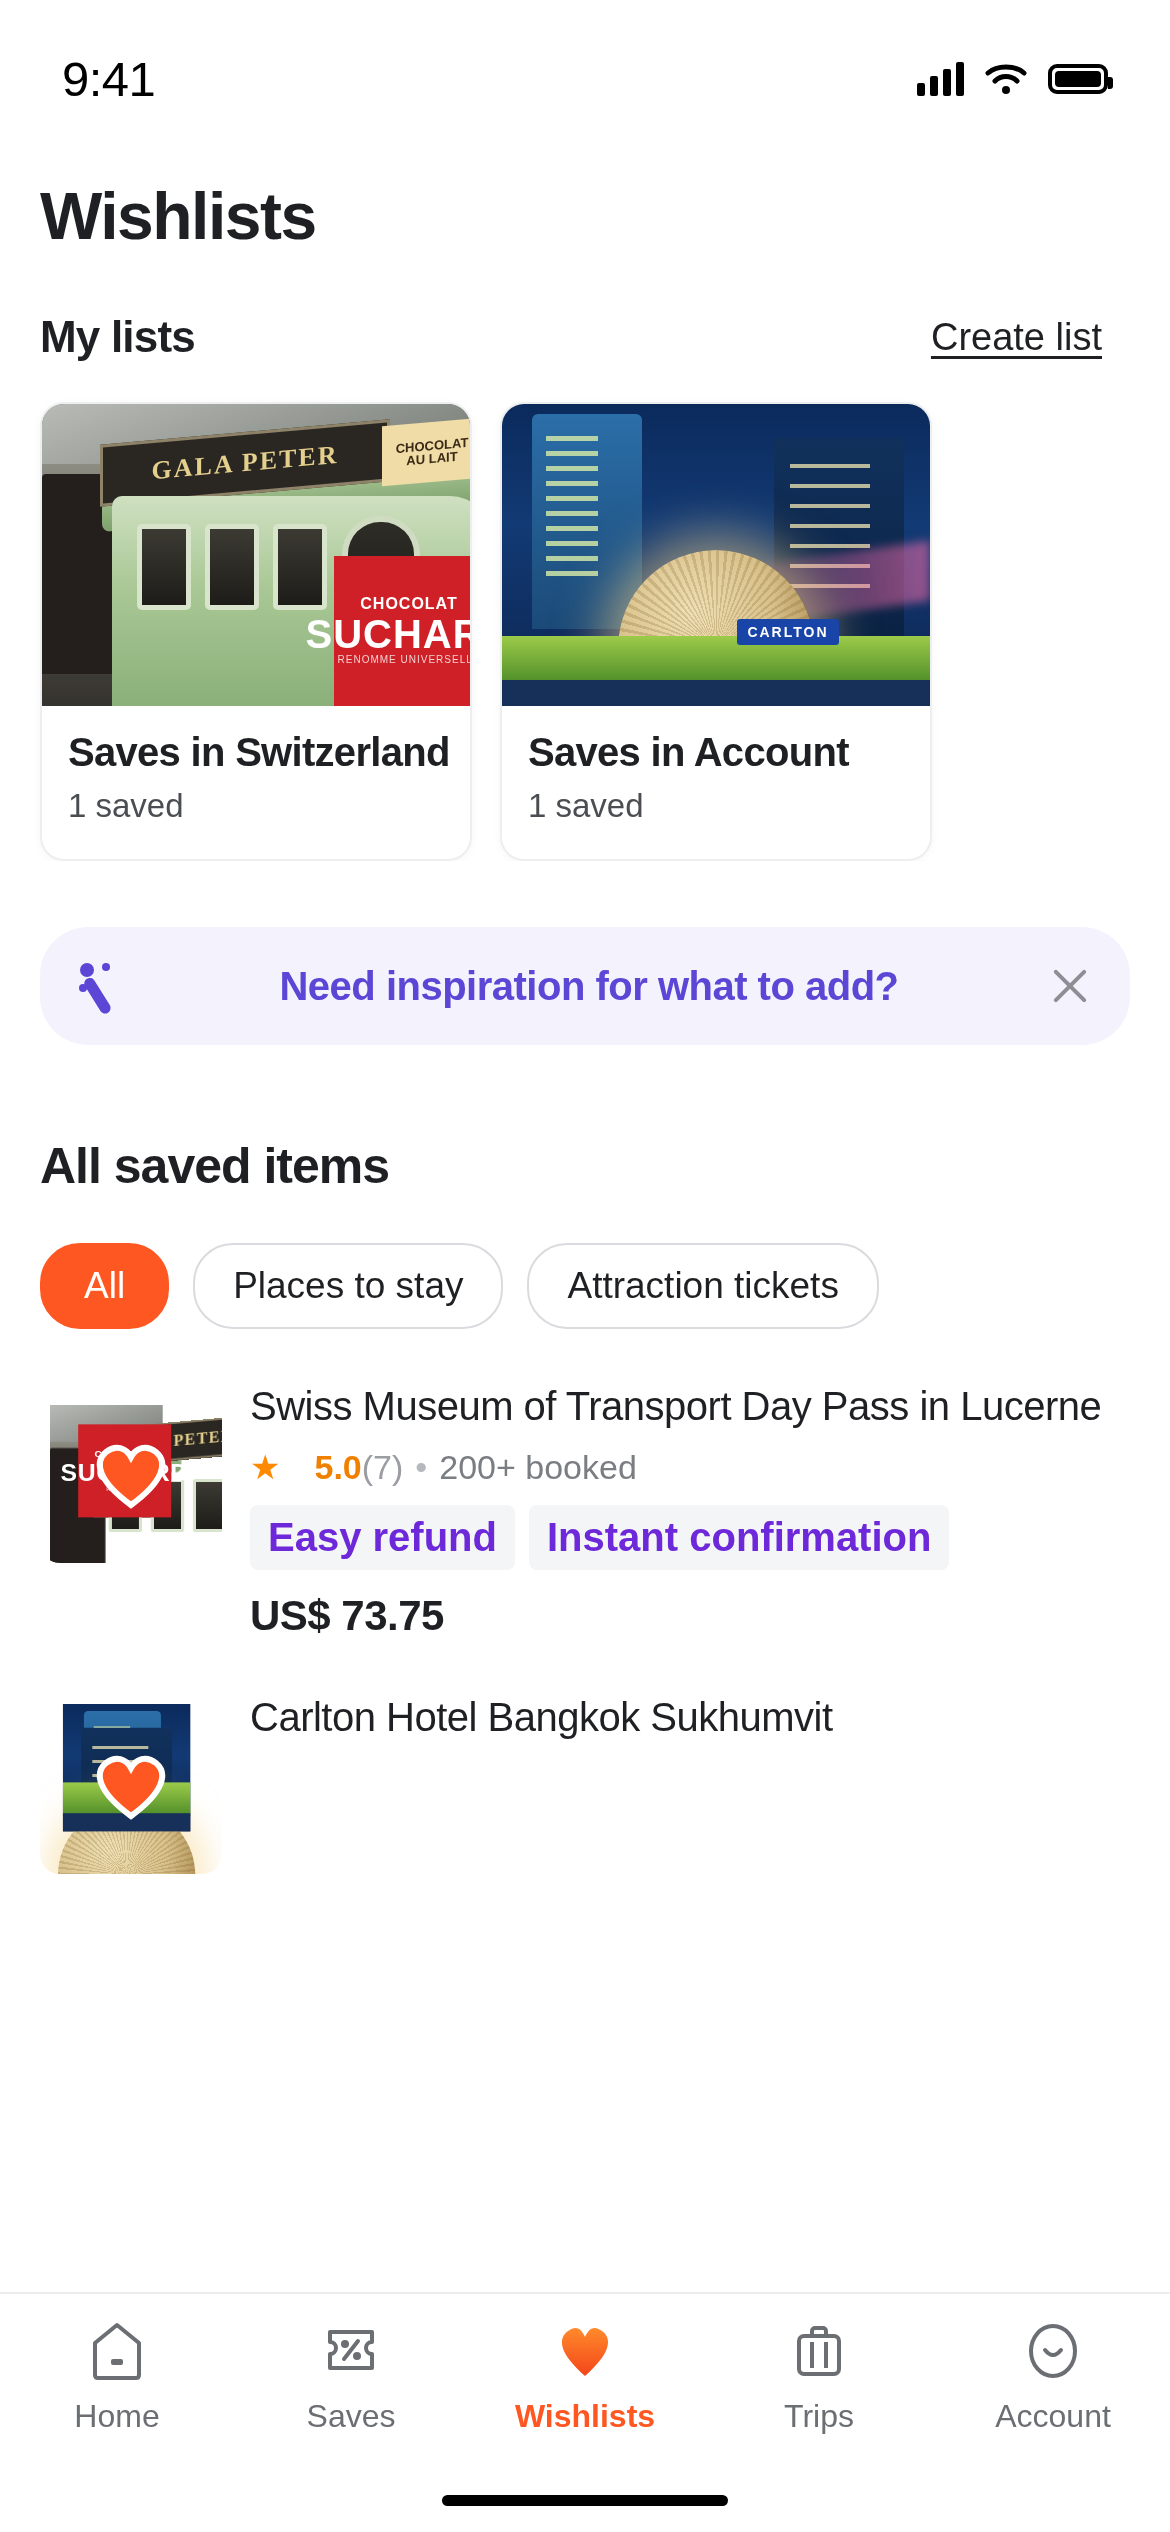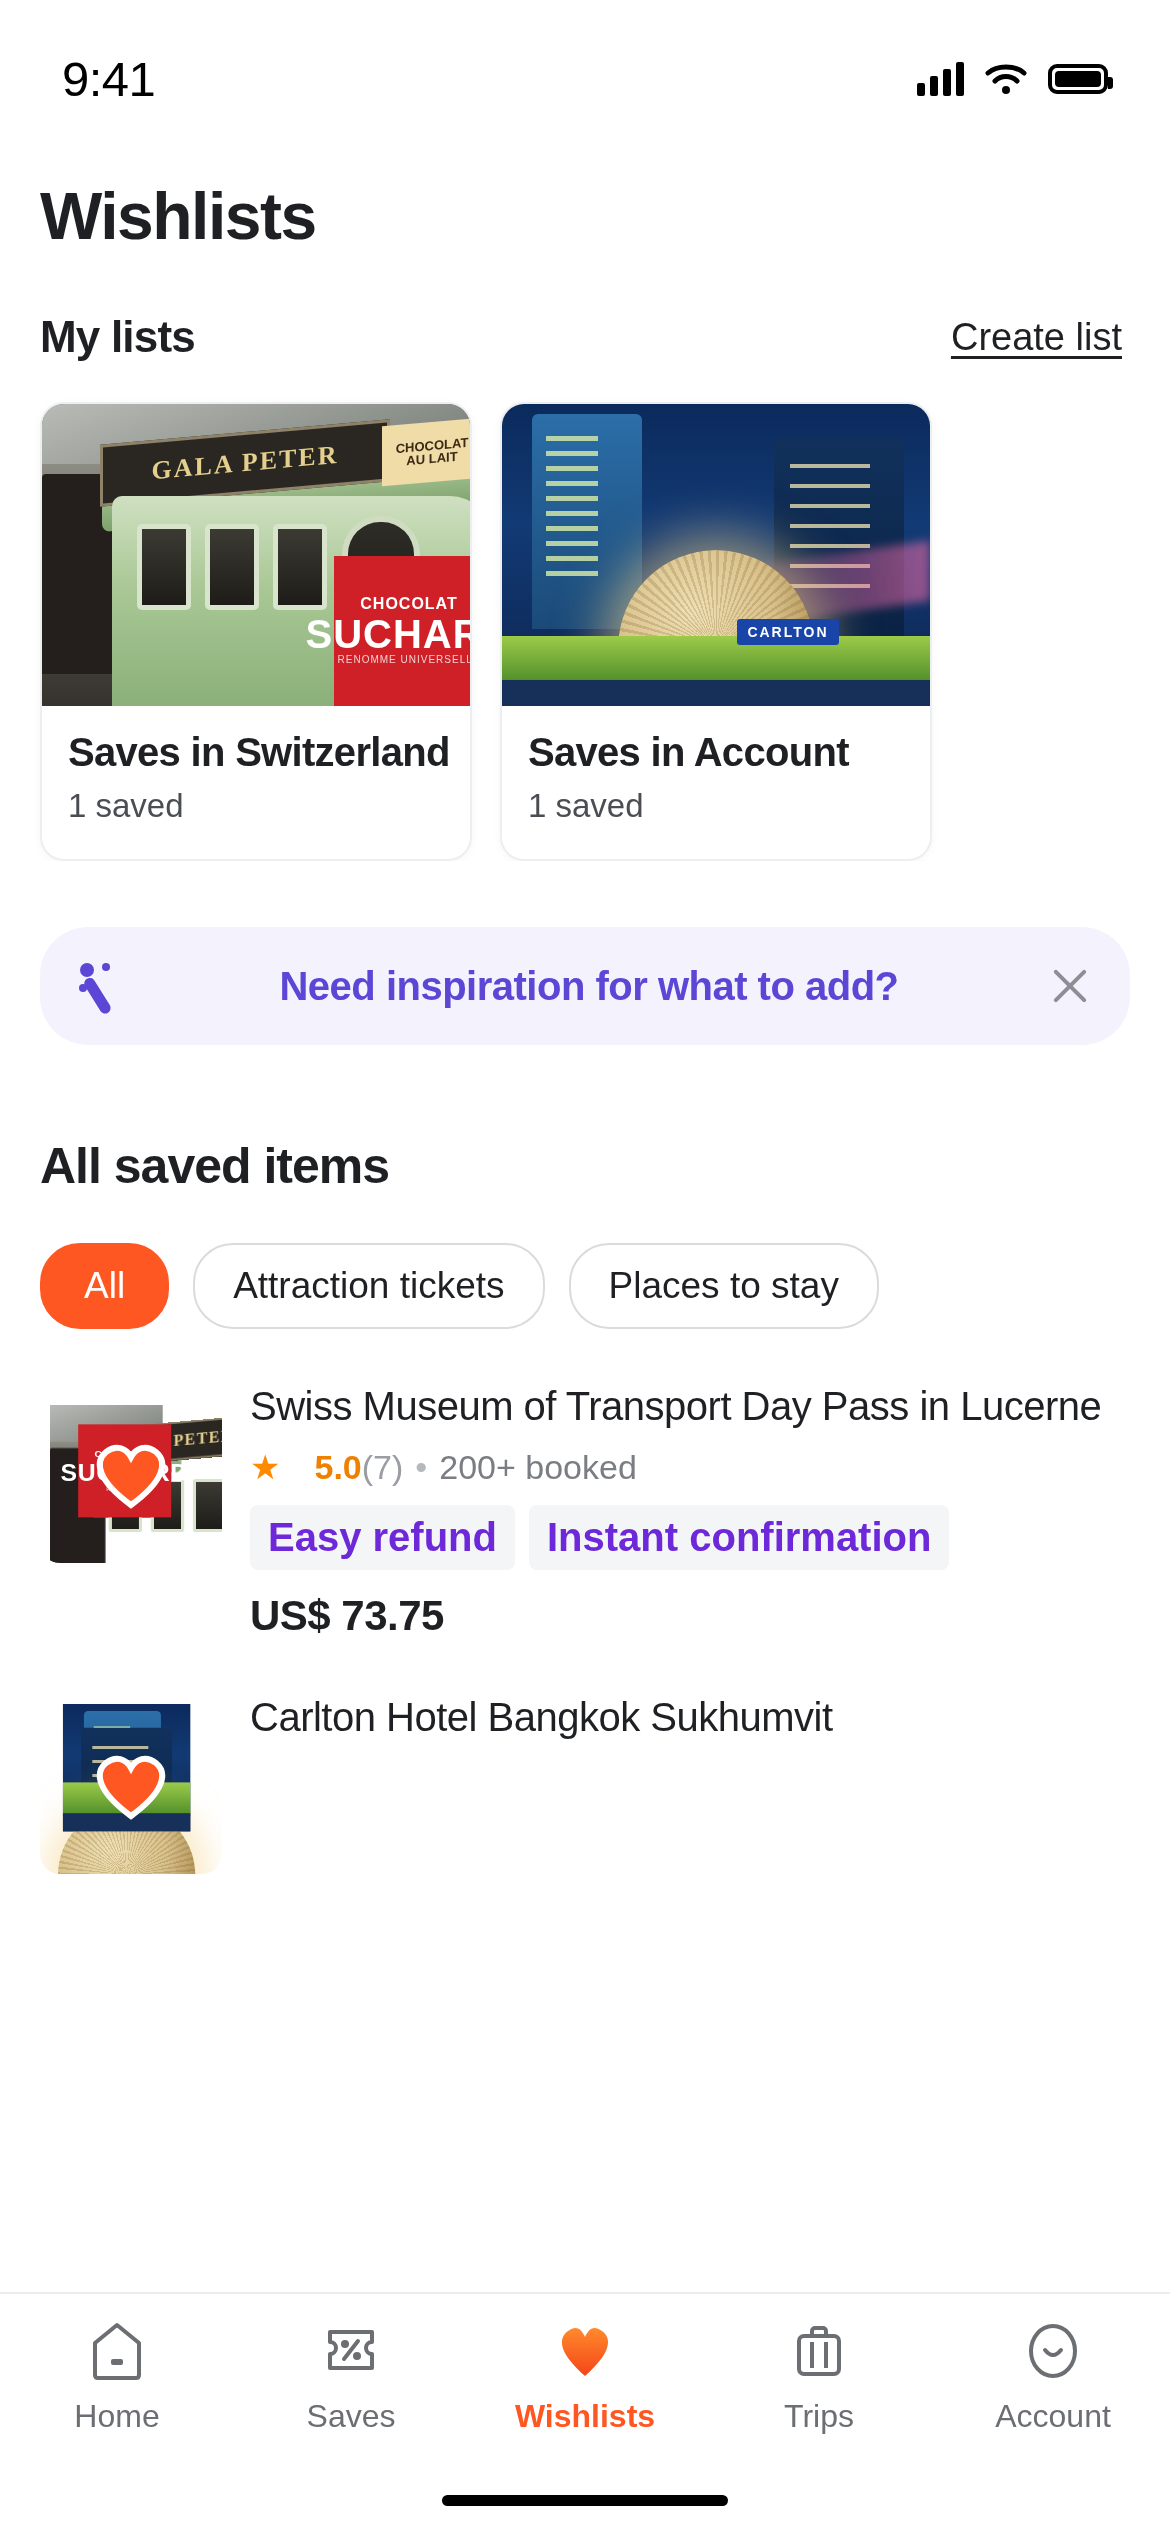--- a/index.html
+++ b/index.html
@@ -36,21 +36,21 @@
 
   
   .page-title{
     font-size:66px; font-weight:700; letter-spacing:-1.5px;
     padding:60px 0 0 40px; color:#1f2023;
   }
 
   
   .section-row{
     display:flex; align-items:center; justify-content:space-between;
-    padding:58px 48px 0 40px;
+    padding:58px 68px 0 40px;
   }
   .section-title{ font-size:44px; font-weight:700; letter-spacing:-0.8px; color:#1f2023; }
   .create-link{
     font-size:38px; color:#1f2023; text-decoration:underline;
     text-underline-offset:6px; text-decoration-thickness:3px;
   }
 
   
   .cards-scroll{
     display:flex; gap:28px; padding:40px 0 0 40px;
@@ -290,22 +290,22 @@
     </svg>
   </span>
   <span class="banner-text">Need inspiration for what to add?</span>
   <span class="banner-close"></span>
 </div>
 
 <div class="saved-title">All saved items</div>
 
 <div class="chips">
   <div class="chip active">All</div>
+  <div class="chip">Places to stay</div>
   <div class="chip">Attraction tickets</div>
-  <div class="chip">Places to stay</div>
 </div>
 
 <div class="item">
   <div class="item-thumb">
     <div class="tram" style="transform:scale(0.62);transform-origin:14% 34%;">
       <div class="roofglass"></div>
         <div class="hallbg"></div>
         <div class="dark-loco"></div>
       <div class="roof"></div>
       <div class="board">

